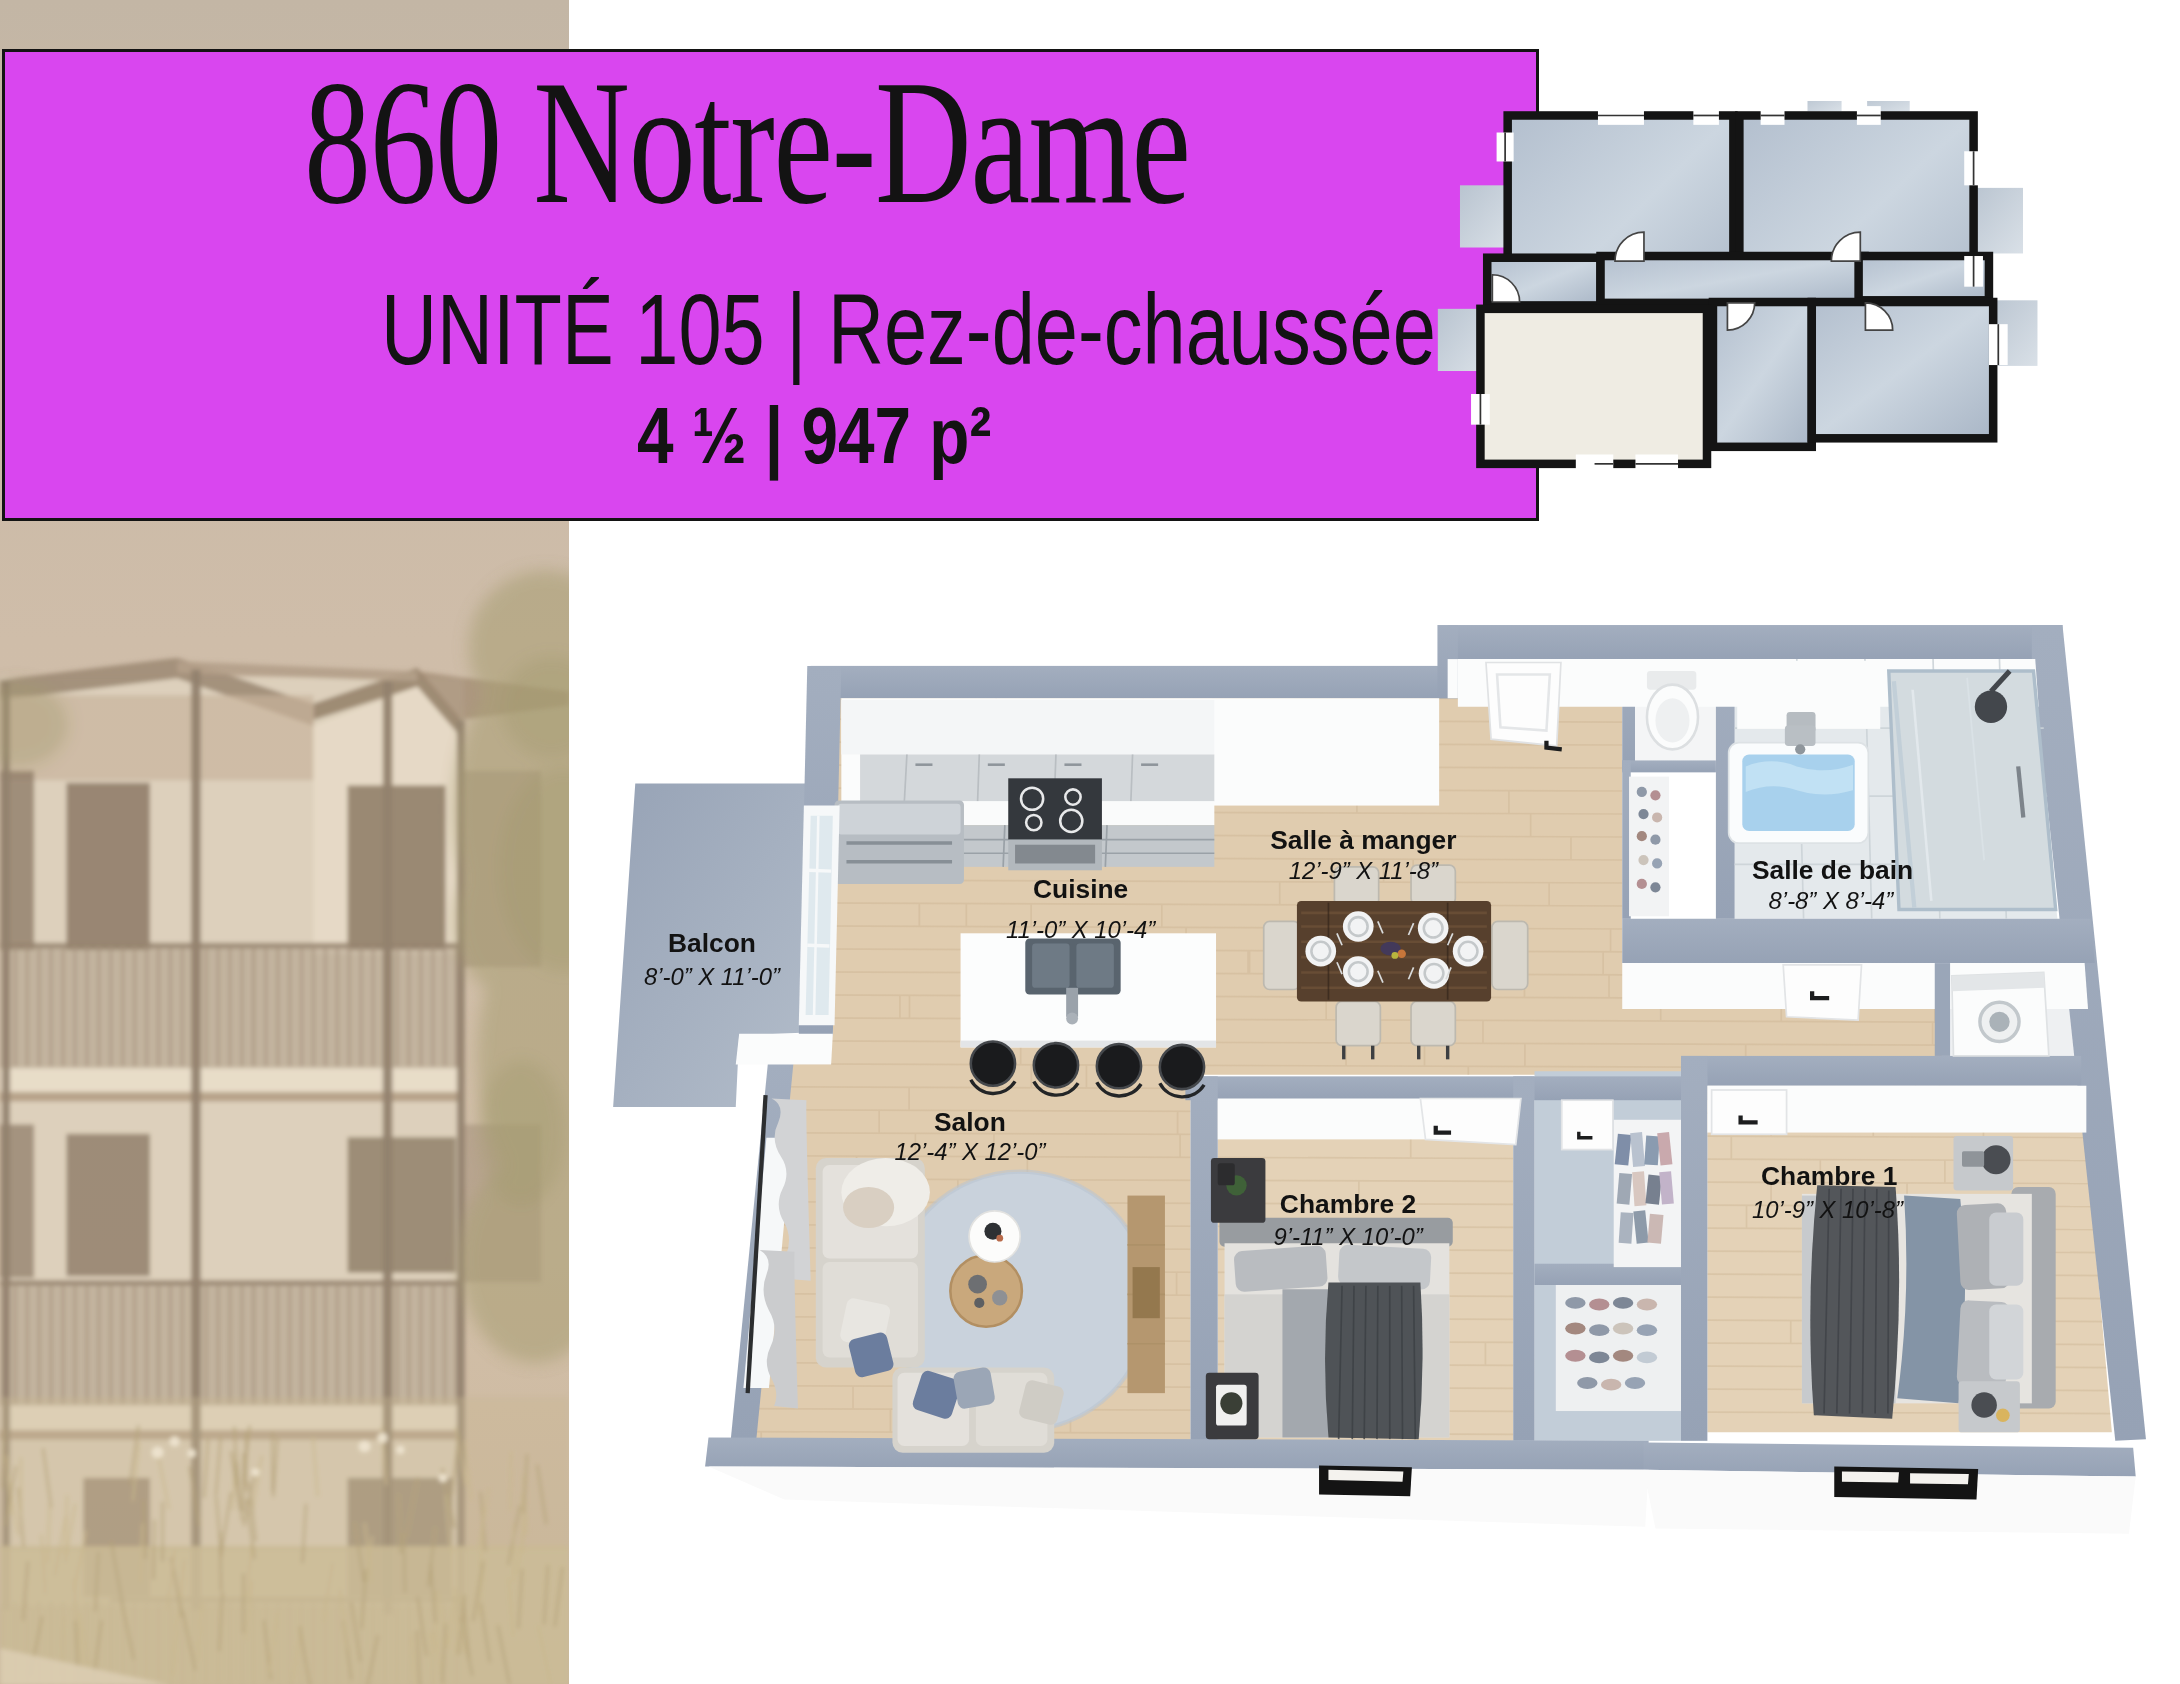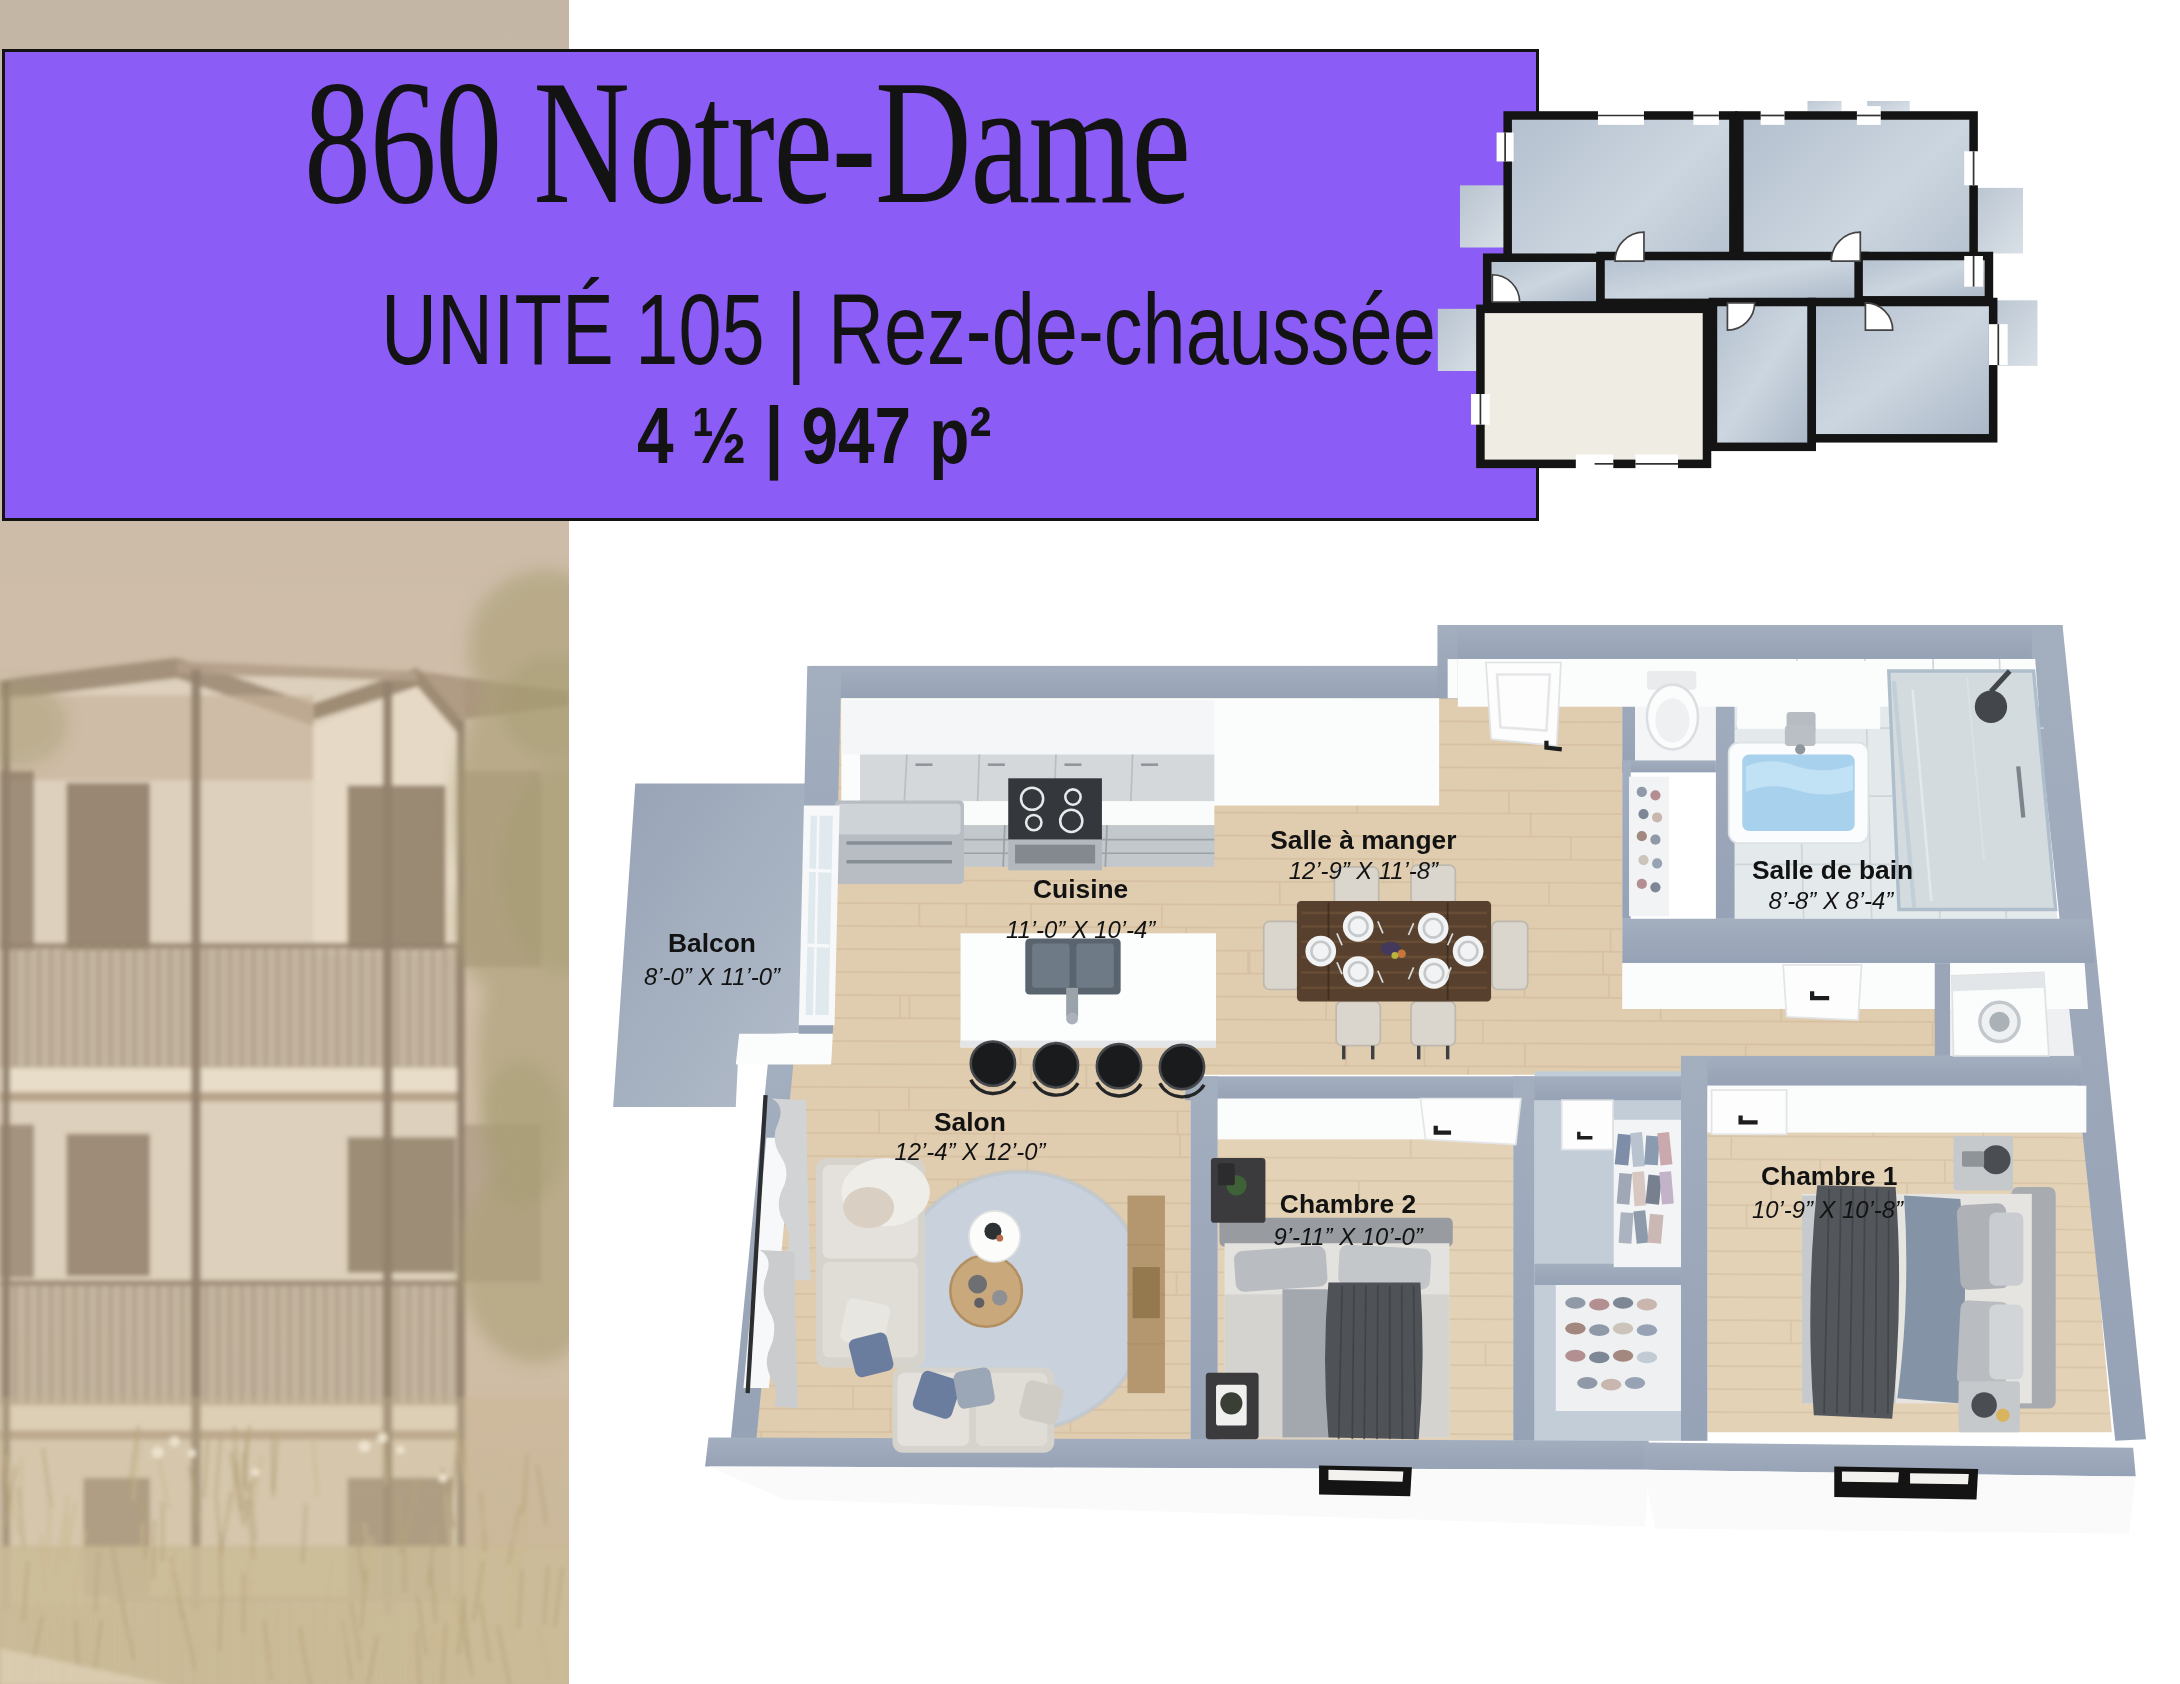--- a/index.html
+++ b/index.html
@@ -342,21 +342,21 @@
           <circle cx="449" cy="1688" r="6"></circle>
           <circle cx="470" cy="1702" r="5"></circle>
       <circle cx="300" cy="1728" r="5"></circle>
           <circle cx="520" cy="1735" r="5"></circle>
     </g>
     <polygon points="0,1935 200,1978 0,1978" fill="#dccdb2" opacity="0.9"></polygon>
   </g>
 </svg>
 </div>
 
-<div class="abs" id="titlebox" style="left:1.7px;top:49px;width:1537px;height:472px;background:#8b5cf6;border:3.4px solid #131313;">
+<div class="abs" id="titlebox" style="left:1.7px;top:49px;width:1537px;height:472px;background:#d946ef;border:3.4px solid #131313;">
 
   <div class="abs" style="left:299px;top:0px;white-space:nowrap;line-height:1;transform:scaleX(0.748);transform-origin:0 0;font-family:'Liberation Serif',serif;font-size:179px;color:#131313;letter-spacing:-1.7px;">860 Notre-Dame</div>
 
   <div class="abs" style="left:376px;top:227px;white-space:nowrap;line-height:1;transform:scaleX(0.768);transform-origin:0 50%;font-size:101px;color:#131313;">UNITÉ 105 | Rez-de-chaussée</div>
 
   <div class="abs" style="left:632px;top:344px;white-space:nowrap;line-height:1;transform:scaleX(0.821);transform-origin:0 50%;font-size:80px;font-weight:bold;color:#131313;">4 ½ | 947 p²</div>
 </div>
 
 <svg class="abs" id="mini" style="left:1431px;top:101px;" width="707" height="385" viewBox="1680 118 830 452" xmlns="http://www.w3.org/2000/svg">
   <defs>

